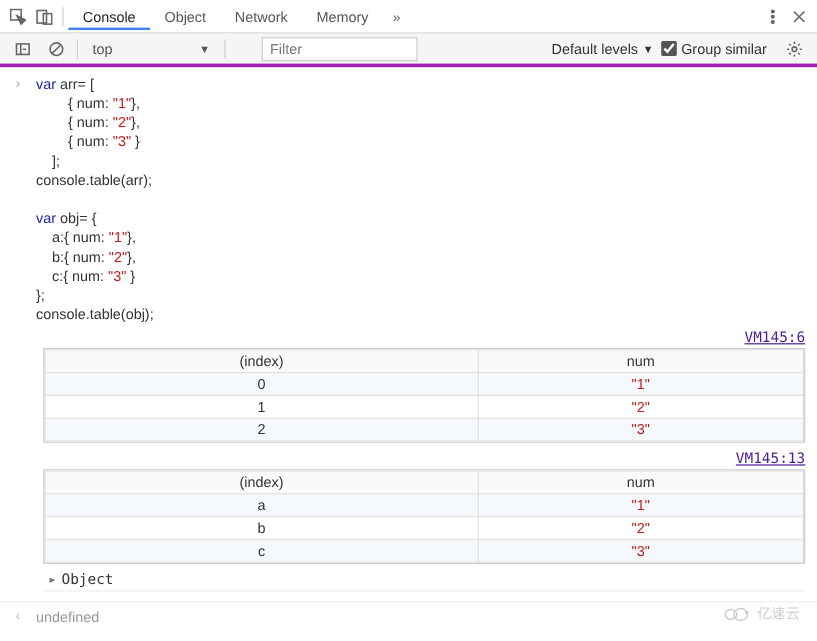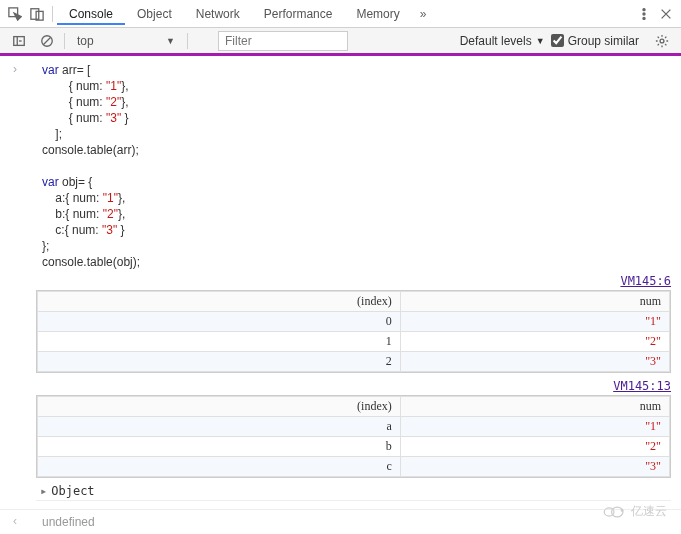--- a/index.html
+++ b/index.html
@@ -15,32 +15,32 @@
 .context-select { display:flex; align-items:center; gap:3px; padding:2px 6px; color:#555; cursor:pointer; min-width:110px; }
 .context-select .tri { font-size:9px; color:#555; }
 .filter { flex:1; }
 .filter input { width:130px; border:1px solid #ccc; padding:2px 6px; font-size:12px; color:#555; background:#fff;margin-left:24px; }
 .level-select { display:flex; align-items:center; gap:4px; color:#333; cursor:pointer; }
 .level-select .tri { font-size:9px; }
 .chk { display:flex; align-items:flex-start; gap:4px; color:#333; }
 .chk input { accent-color:#555; }
 .gear { color:#666; }
 .console { padding:4px 0 0 0; font-family:Consolas,Menlo,monospace; font-size:12px; color:#333; height:calc(100% - 56px); overflow:auto; }
-.row { display:flex; align-items:flex-start;gap:12px; }
+.row { display:flex; align-items:flex-start; }
 .gut { width:30px; text-align:center; color:#bbb; flex-shrink:0; padding-top:2px; }
 .gut.in::before { content:"\203A"; color:#aab; }
 .gut.out::before { content:"\2039"; color:#bbb; }
 .content { flex:1; padding:2px 0 2px 0; line-height:16px; }
 pre { font-family:Consolas,Menlo,monospace; font-size:12px; line-height:16px; white-space:pre; }
 .kw { color:#2222aa; }
 .str { color:#c41a16; }
 .srcloc { text-align:right; padding:2px 10px 2px 0; color:#4c1d95; text-decoration:underline; cursor:pointer; font-family:Consolas,Menlo,monospace; }
 .tblwrap { margin:0 10px 4px 36px; border:1px solid #ccc; }
 .tbl { width:100%; border-collapse:collapse; }
-.tbl th,.tbl td { text-align:right; padding:2px 8px; border:1px solid #e0e0e0; font-family:Liberation Serif, serif; font-size:12px; }
+.tbl th,.tbl td { text-align:center; padding:2px 8px; border:1px solid #e0e0e0; font-family:Liberation Sans, sans-serif; font-size:12px; }
 .tbl th { background:#fafafa; font-weight:normal; color:#333; }
 .tbl tr:nth-child(even) td { background:#f5f8fc; }
 .tbl td.val { color:#c41a16; }
 .summary { margin:0 10px 8px 36px; padding:2px 4px; font-family:Consolas,Menlo,monospace; color:#333; border-bottom:1px solid #eee; cursor:pointer; }
 .summary::before { content:"\25B8"; color:#777; margin-right:4px; }
 .undef { color:#999; font-style:normal; padding:2px 0; }
 .watermark { position:absolute; right:14px; bottom:14px; color:#ccc; font-size:16px; pointer-events:none; display:flex; align-items:center; gap:4px; }
 .watermark svg { width:26px; height:16px; stroke:#ccc; fill:none; stroke-width:1.5; }
 .sep { height:1px; background:#eee; margin:2px 0; }
 </style>
@@ -57,21 +57,20 @@
   <div class="ticon">
     <svg viewBox="0 0 16 16">
         <rect x="1" y="2" width="9" height="12"></rect>
         <rect x="7" y="5" width="8" height="10"></rect>
       </svg>
   </div>
   <div style="width:1px;height:16px;background:#d0d0d0;margin:0 4px"></div>
   <div class="tab active">Console</div>
   <div class="tab">Object</div>
   <div class="tab">Network</div>
-  <div class="tab">Performance</div>
   <div class="tab">Memory</div>
   <div class="more">»</div>
   <div class="spacer"></div>
   <div class="ticon">
     <svg viewBox="0 0 16 16">
         <circle cx="8" cy="3" r="1.2" fill="#666"></circle>
         <circle cx="8" cy="8" r="1.2" fill="#666"></circle>
         <circle cx="8" cy="13" r="1.2" fill="#666"></circle>
       </svg>
   </div>

